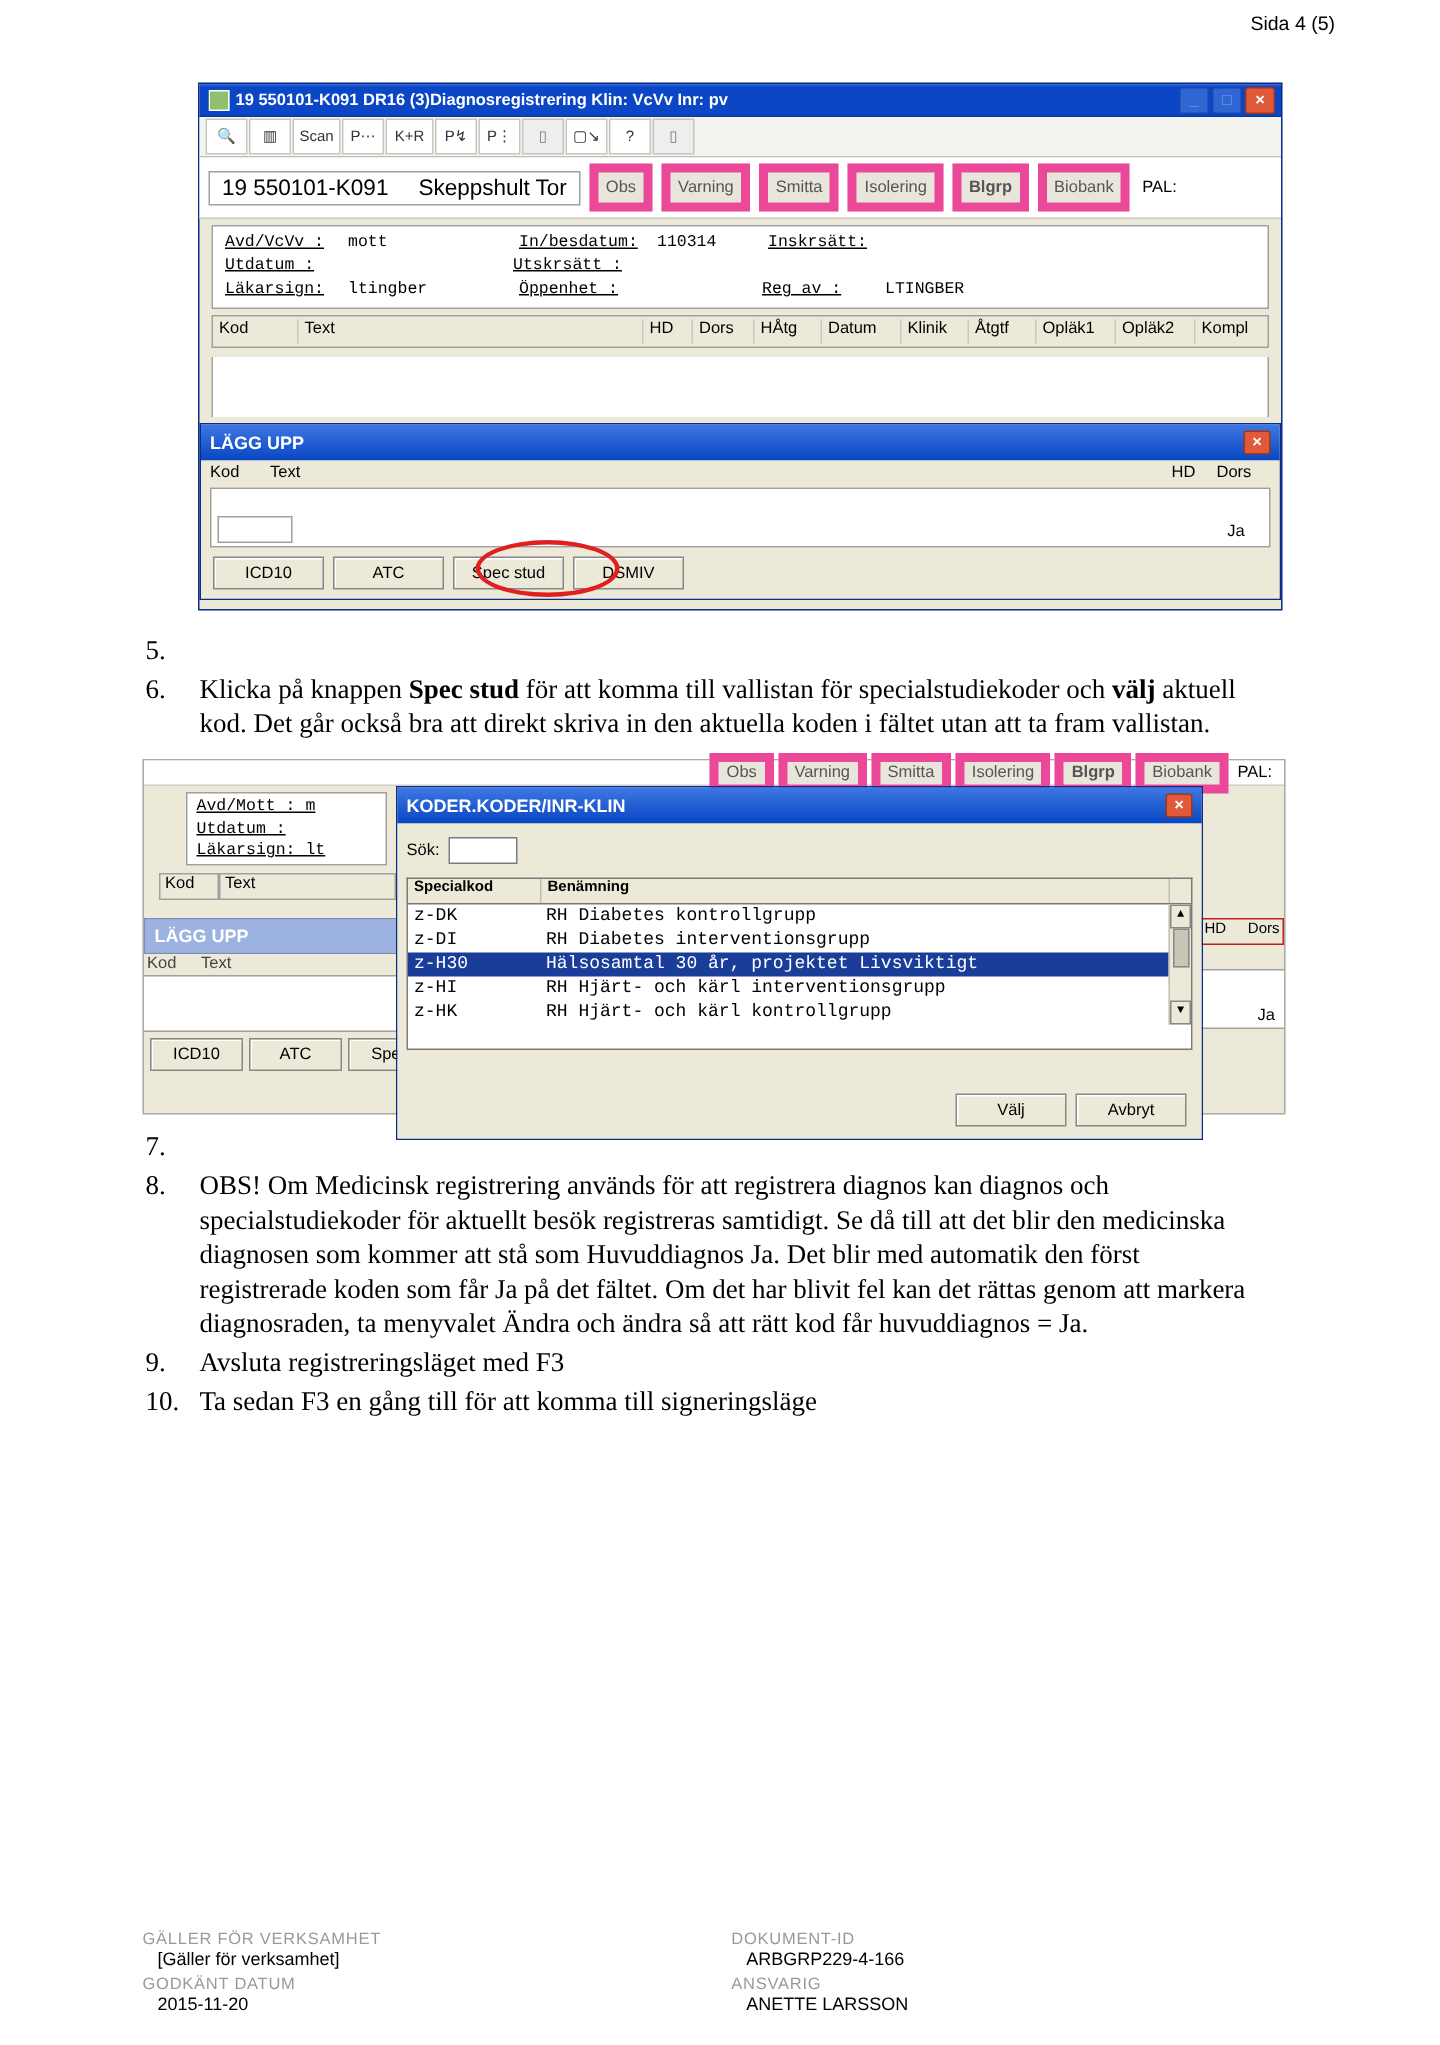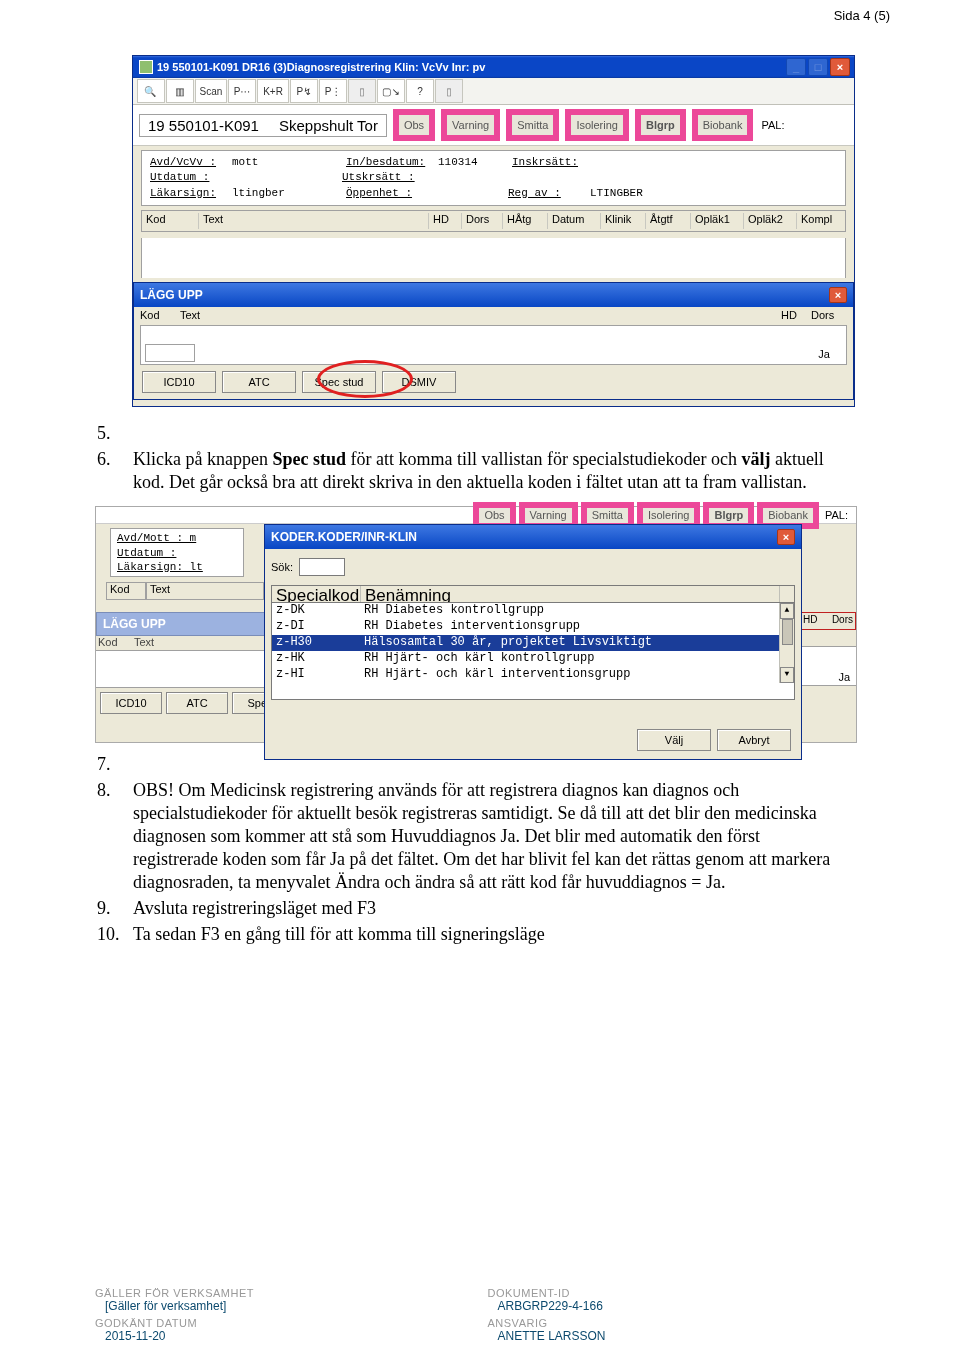--- a/index.html
+++ b/index.html
@@ -211,21 +211,21 @@
     font-size: 11px;
   }
   .shot2-top {
     display: flex; justify-content: flex-end; height: 16px; align-items: center; padding-right: 6px;
     background: #fff; border-bottom: 1px solid #ccc;
   }
   .shot2-top .grey-btn { height: 15px; margin-left: 3px; }
 
   .shot2 .mid { position: relative; }
   .shot2 .left-info {
-    position: absolute; left: 14px; top: 4px;
+    position: absolute; left: 28px; top: 4px;
     font-family: "Courier New", monospace;
     font-size: 11px;
     background: #fff; border: 1px solid #a0a0a0; padding: 2px 6px;
     line-height: 1.3;
     width: 120px;
   }
   .shot2 .left-lab { text-decoration: underline; }
 
   .subdialog {
     position: absolute;
@@ -236,22 +236,23 @@
   .subdialog .dlg-body2 {
     background: #ece9d8;
     padding: 6px 6px 18px 6px;
   }
   .sok-row { display: flex; align-items: center; gap: 6px; height: 24px; }
   .sok-in { width: 44px; height: 16px; border: 1px solid #7a7a7a; background: #fff; }
 
   .codehdr {
     display: flex;
     background: #ece9d8; border: 1px solid #7a7a7a; border-bottom: none;
-    height: 16px; font-size: 17px;
+    height: 16px; font-size: 10px;
     margin-top: 6px;
+    font-weight: bold;
   }
   .codehdr .c1 { width: 80px; padding: 0 4px; border-right: 1px solid #c0c0b8; }
   .codehdr .c2 { flex: 1; padding: 0 4px; }
   .codehdr .csr { width: 14px; border-left: 1px solid #c0c0b8; }
 
   .codelist {
     border: 1px solid #7a7a7a; background: #fff;
     font-family: "Courier New", monospace; font-size: 12px;
     position: relative;
   }
@@ -307,21 +308,21 @@
   .footer {
     position: absolute;
     bottom: 20px; left: 95px; right: 80px;
     display: flex;
     font-family: Arial, sans-serif;
     font-size: 12px;
   }
   .footer .col { flex: 1; }
   .footer .lbl { color: #999; letter-spacing: 0.5px; font-size: 11px; }
   .footer .val { color: #000; }
-  .footer .grey { color: #0c4a6e; padding-left: 10px; }
+  .footer .grey { color: #000000; padding-left: 10px; }
 
 </style>
 </head>
 <body>
 
 <div class="page">
 
   <div class="page-num">Sida 4 (5)</div>
 
   <div class="shot1">
@@ -518,26 +519,26 @@
               </div>
               <div class="coderow">
                 <div class="c1">z-DI</div>
                 <div class="c2">RH Diabetes interventionsgrupp</div>
               </div>
               <div class="coderow sel">
                 <div class="c1">z-H30</div>
                 <div class="c2">Hälsosamtal 30 år, projektet Livsviktigt</div>
               </div>
               <div class="coderow">
+                <div class="c1">z-HI</div>
+                <div class="c2">RH Hjärt- och kärl interventionsgrupp</div>
+              </div>
+              <div class="coderow">
                 <div class="c1">z-HK</div>
                 <div class="c2">RH Hjärt- och kärl kontrollgrupp</div>
-              </div>
-              <div class="coderow">
-                <div class="c1">z-HI</div>
-                <div class="c2">RH Hjärt- och kärl interventionsgrupp</div>
               </div>
             </div>
           <div class="bot-pair">
             <div class="xp-btn">Välj</div>
             <div class="xp-btn">Avbryt</div>
           </div>
         </div>
       </div>
     </div>
   </div>

